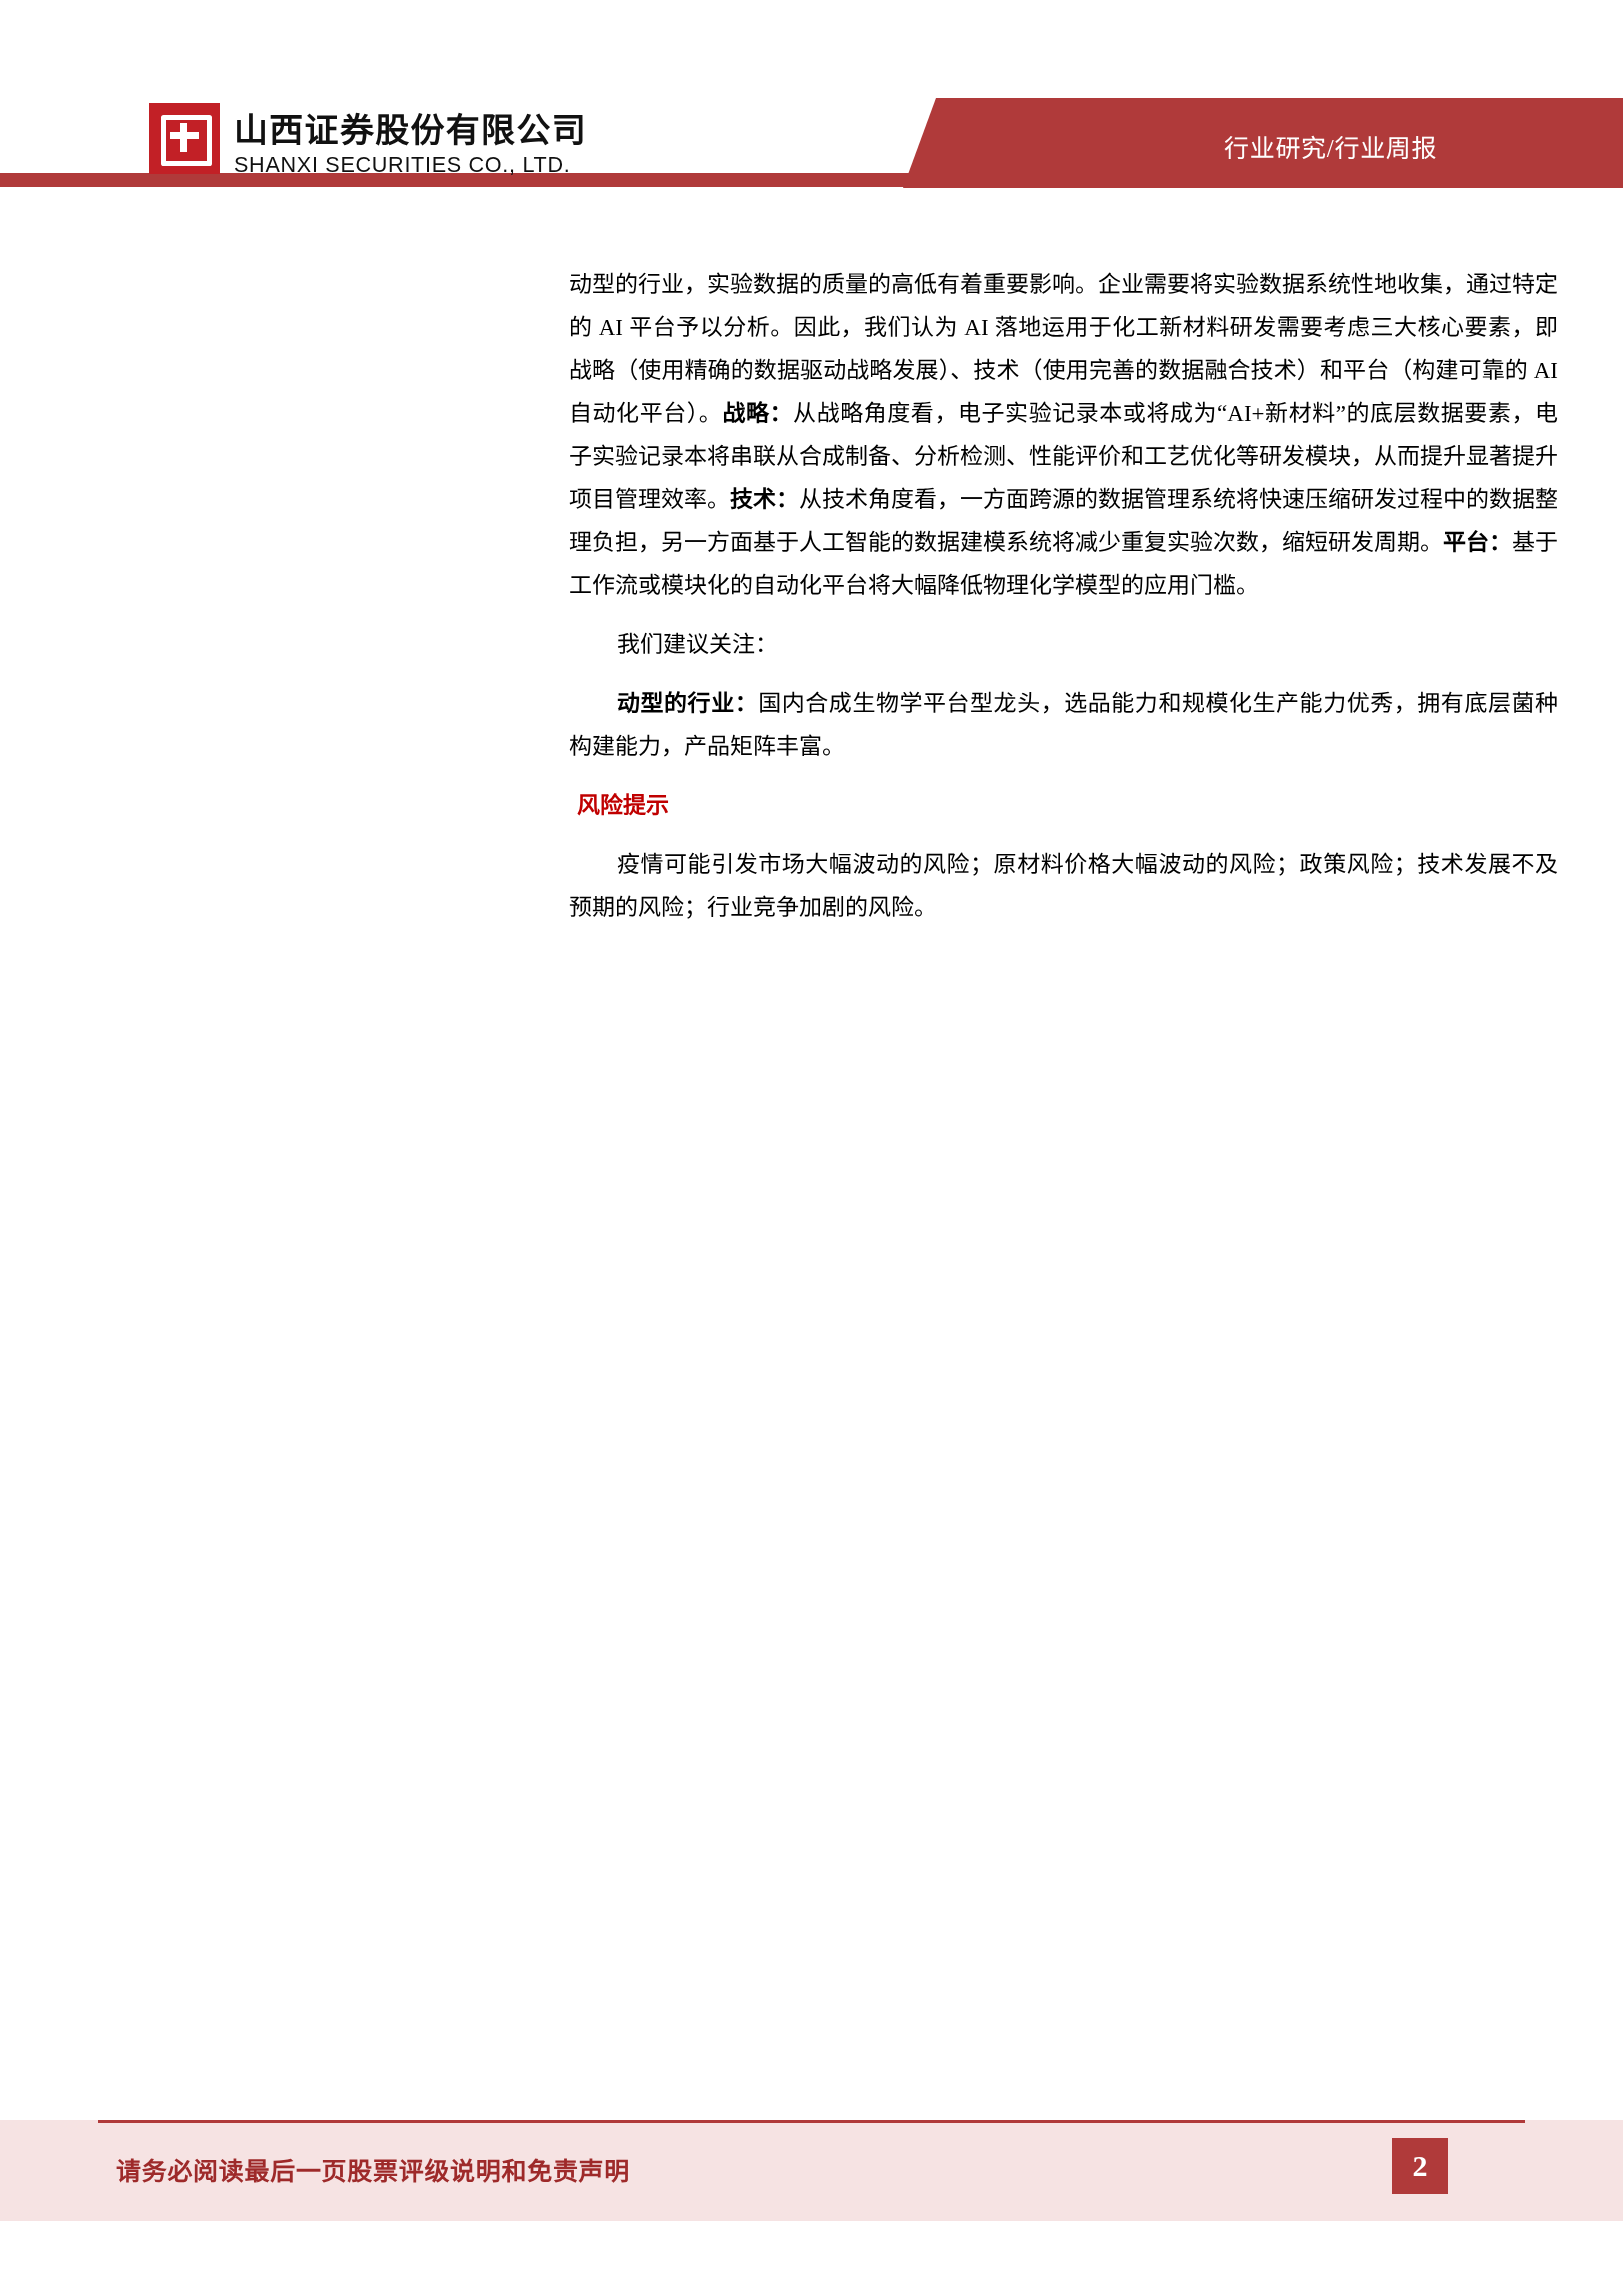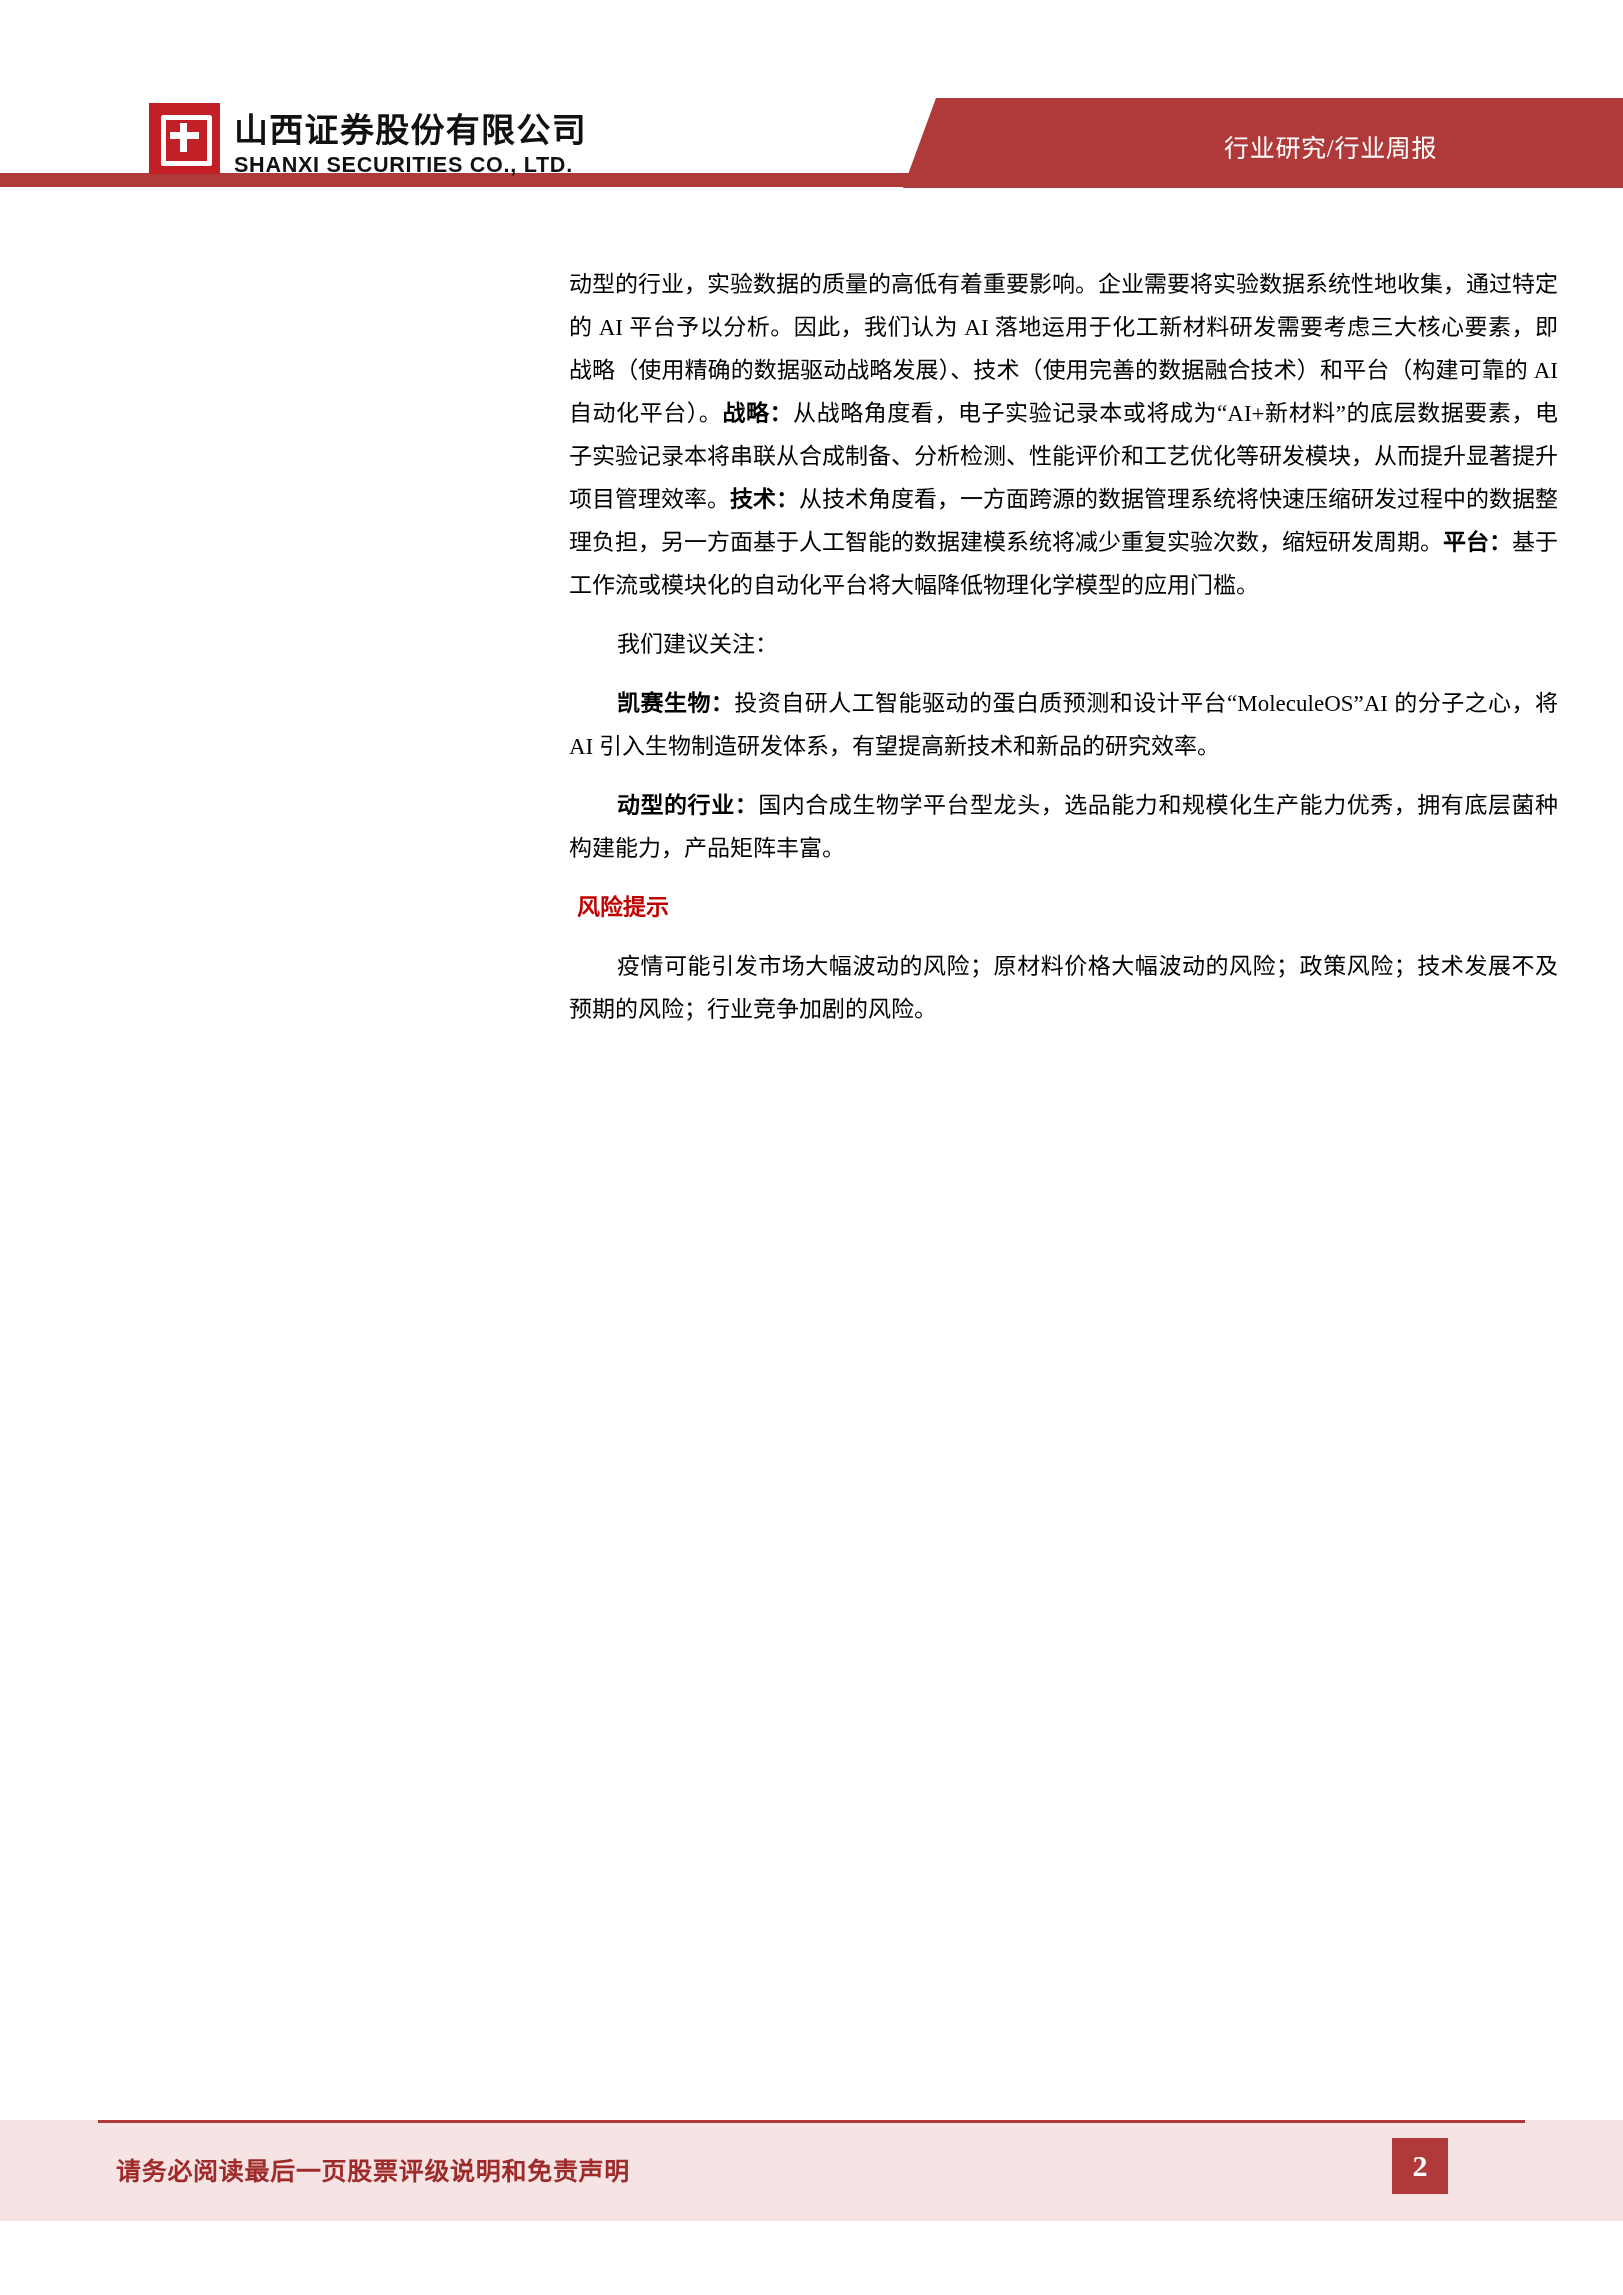--- a/index.html
+++ b/index.html
@@ -101,21 +101,21 @@
     font-weight: bold;
     letter-spacing: 1.3px;
     color: #111111;
     font-family: "Liberation Sans", sans-serif;
   }
   .company-en {
     position: absolute;
     left: 234px;
     top: 152px;
     font-size: 21.6px;
-    font-weight: bold;
+    font-weight: normal;
     letter-spacing: 0.7px;
     color: #111111;
     font-family: "Liberation Sans", sans-serif;
   }
 
   
   .content {
     position: absolute;
     left: 553px;
     top: 247px;
@@ -213,21 +213,20 @@
   <div class="company-cn">山西证券股份有限公司</div>
   <div class="company-en">SHANXI SECURITIES CO., LTD.</div>
 </div>
 
 <div class="content">
 
   <p class="para"><span>动型的行业，实验数据的质量的高低有着重要影响。企业需要将实验数据系统性地收集，通过特定的 AI 平台予以分析。因此，我们认为 AI 落地运用于化工新材料研发需要考虑三大核心要素，即战略（使用精确的数据驱动战略发展）、技术（使用完善的数据融合技术）和平台（构建可靠的 AI 自动化平台）。</span><span class="bold">战略：</span><span>从战略角度看，电子实验记录本或将成为“AI+新材料”的底层数据要素，电子实验记录本将串联从合成制备、分析检测、性能评价和工艺优化等研发模块，从而提升显著提升项目管理效率。</span><span class="bold">技术：</span><span>从技术角度看，一方面跨源的数据管理系统将快速压缩研发过程中的数据整理负担，另一方面基于人工智能的数据建模系统将减少重复实验次数，缩短研发周期。</span><span class="bold">平台：</span><span>基于工作流或模块化的自动化平台将大幅降低物理化学模型的应用门槛。</span></p>
 
   <p class="para indent">我们建议关注：</p>
 
-  <p class="para indent"><span class="bold">凯赛生物：</span><span>投资自研人工智能驱动的蛋白质预测和设计平台“MoleculeOS”AI 的分子之心，将 AI 引入生物制造研发体系，有望提高新技术和新品的研究效率。</span></p>
 
   <p class="para indent"><span class="bold">动型的行业：</span><span>国内合成生物学平台型龙头，选品能力和规模化生产能力优秀，拥有底层菌种构建能力，产品矩阵丰富。</span></p>
 
   <p class="risk-heading">风险提示</p>
 
   <p class="para indent">疫情可能引发市场大幅波动的风险；原材料价格大幅波动的风险；政策风险；技术发展不及预期的风险；行业竞争加剧的风险。</p>
 </div>
 
 <div class="footer">
   <div class="footer-band"></div>

